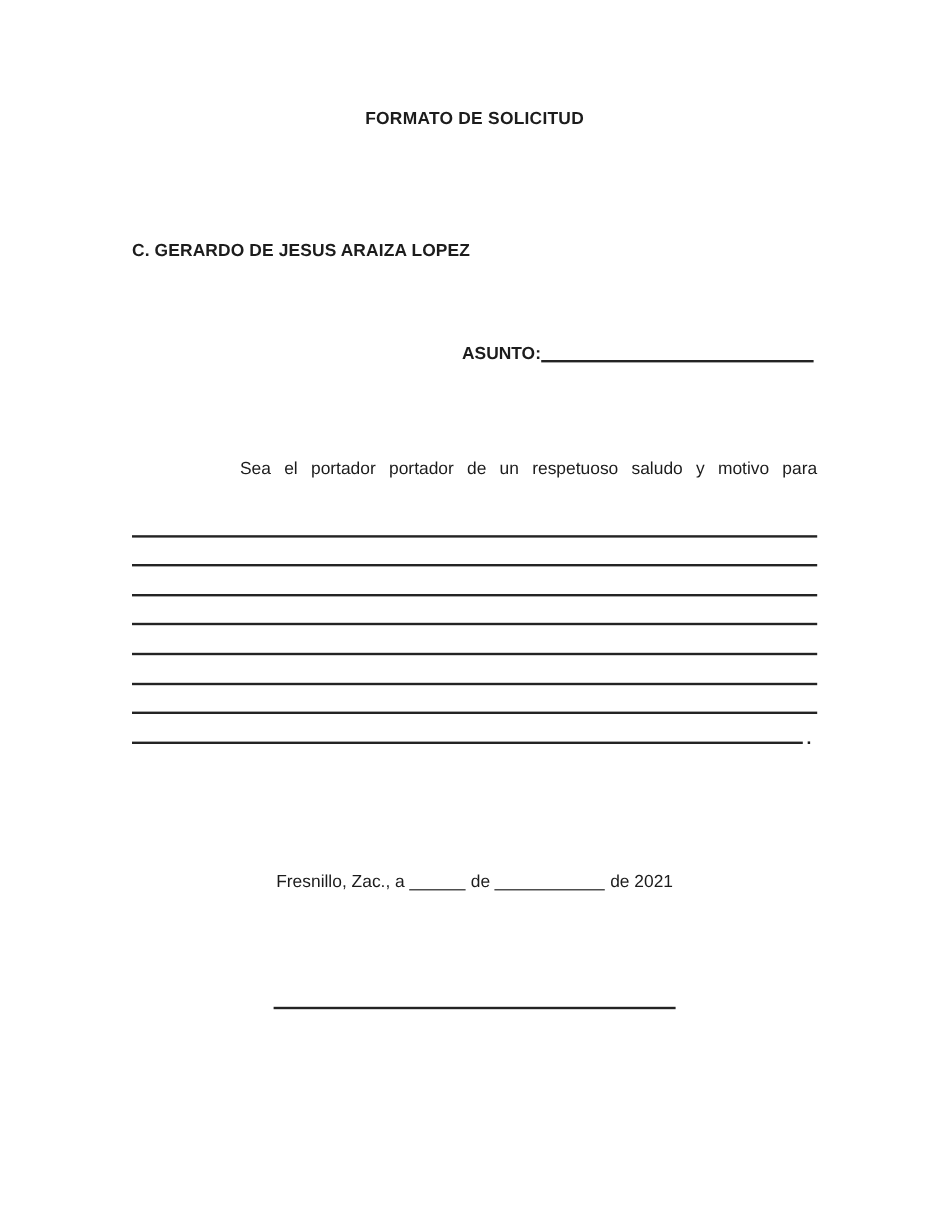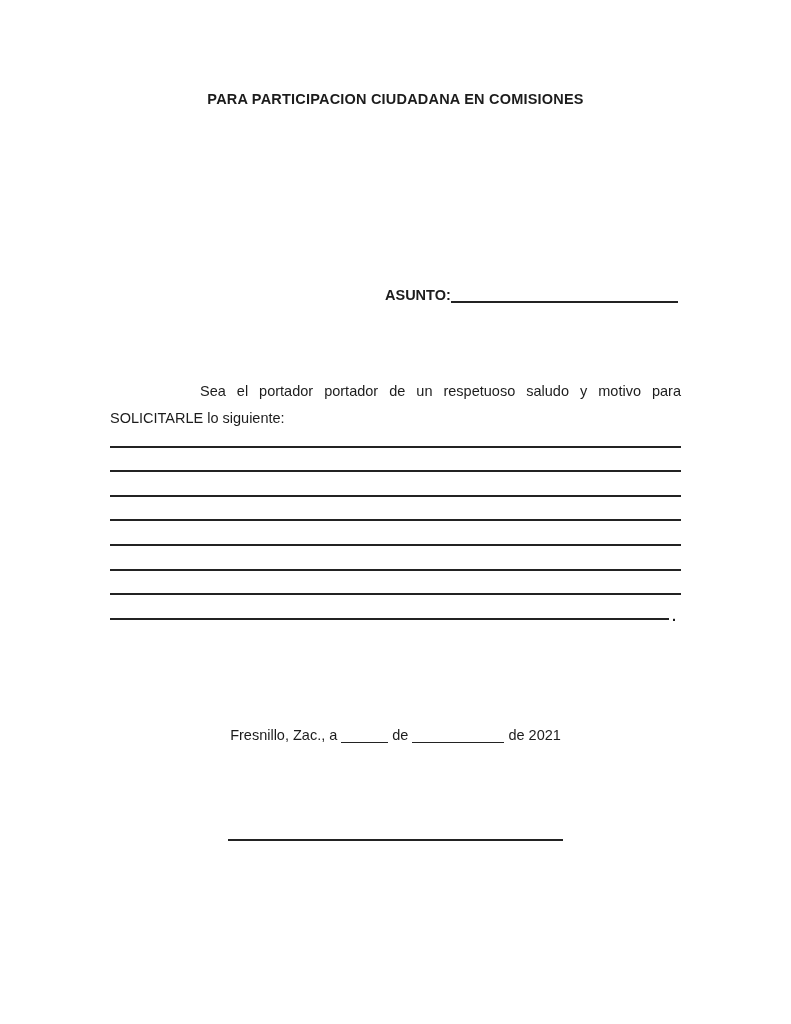--- a/index.html
+++ b/index.html
@@ -39,21 +39,21 @@
     font-weight: bold;
     line-height: 18px;
     letter-spacing: 0.1px;
   }
   .subject-row {
     position: absolute;
     top: 286px;
     left: 385px;
     width: 293px;
     display: flex;
-    align-items: center;
+    align-items: flex-start;
     line-height: 18px;
   }
   .subject-label { font-weight: bold; }
   .subject-line {
     flex: 1;
     height: 16px;
     border-bottom: 2px solid var(--rule);
   }
   .body-par {
     position: absolute;
@@ -122,34 +122,34 @@
     font-weight: bold;
     line-height: 18px;
   }
 </style>
 </head>
 <body>
 
 <div class="page">
 
   <div class="doc-title">
-    <div>PARA PARTICIPACION CIUDADANA EN COMISIONES</div>
+    <div>FORMATO DE SOLICITUD</div>
   </div>
 
   <div class="recipient">
+    <div>C. GERARDO DE JESUS ARAIZA LOPEZ</div>
   </div>
 
   <div class="subject-row">
     <span class="subject-label">ASUNTO:</span>
     <span class="subject-line"></span>
   </div>
 
   <div class="body-par">
     <div class="body-line1">Sea el portador portador de un respetuoso saludo y motivo para</div>
-    <div class="body-line2">SOLICITARLE lo siguiente:</div>
   </div>
 
   <div class="request-lines">
       <div class="rule-row"></div>
       <div class="rule-row"></div>
       <div class="rule-row"></div>
       <div class="rule-row"></div>
       <div class="rule-row"></div>
       <div class="rule-row"></div>
       <div class="rule-row"></div>

